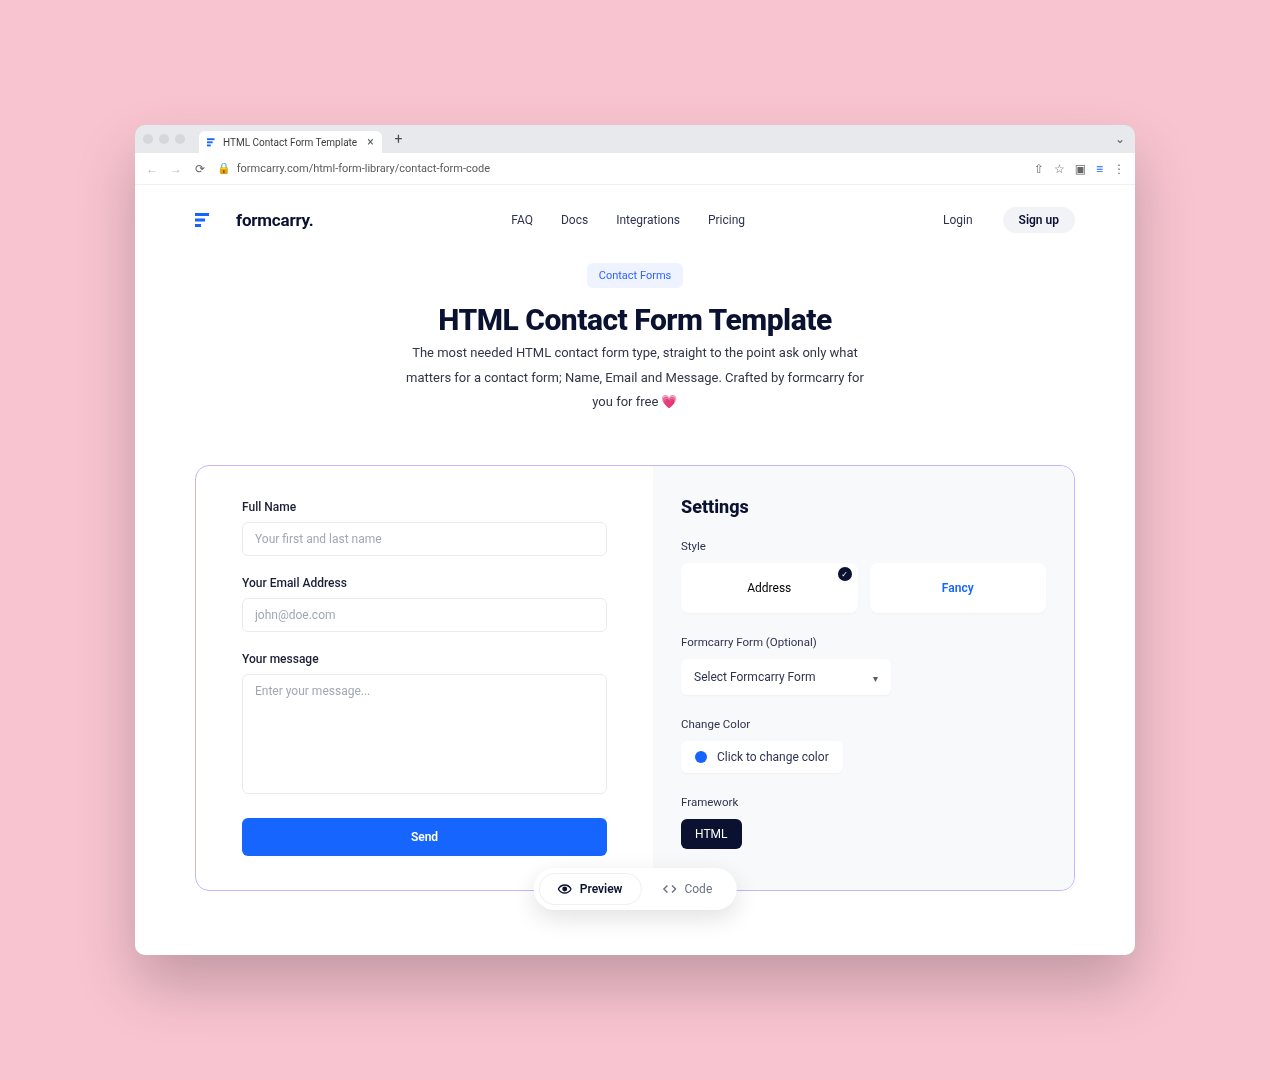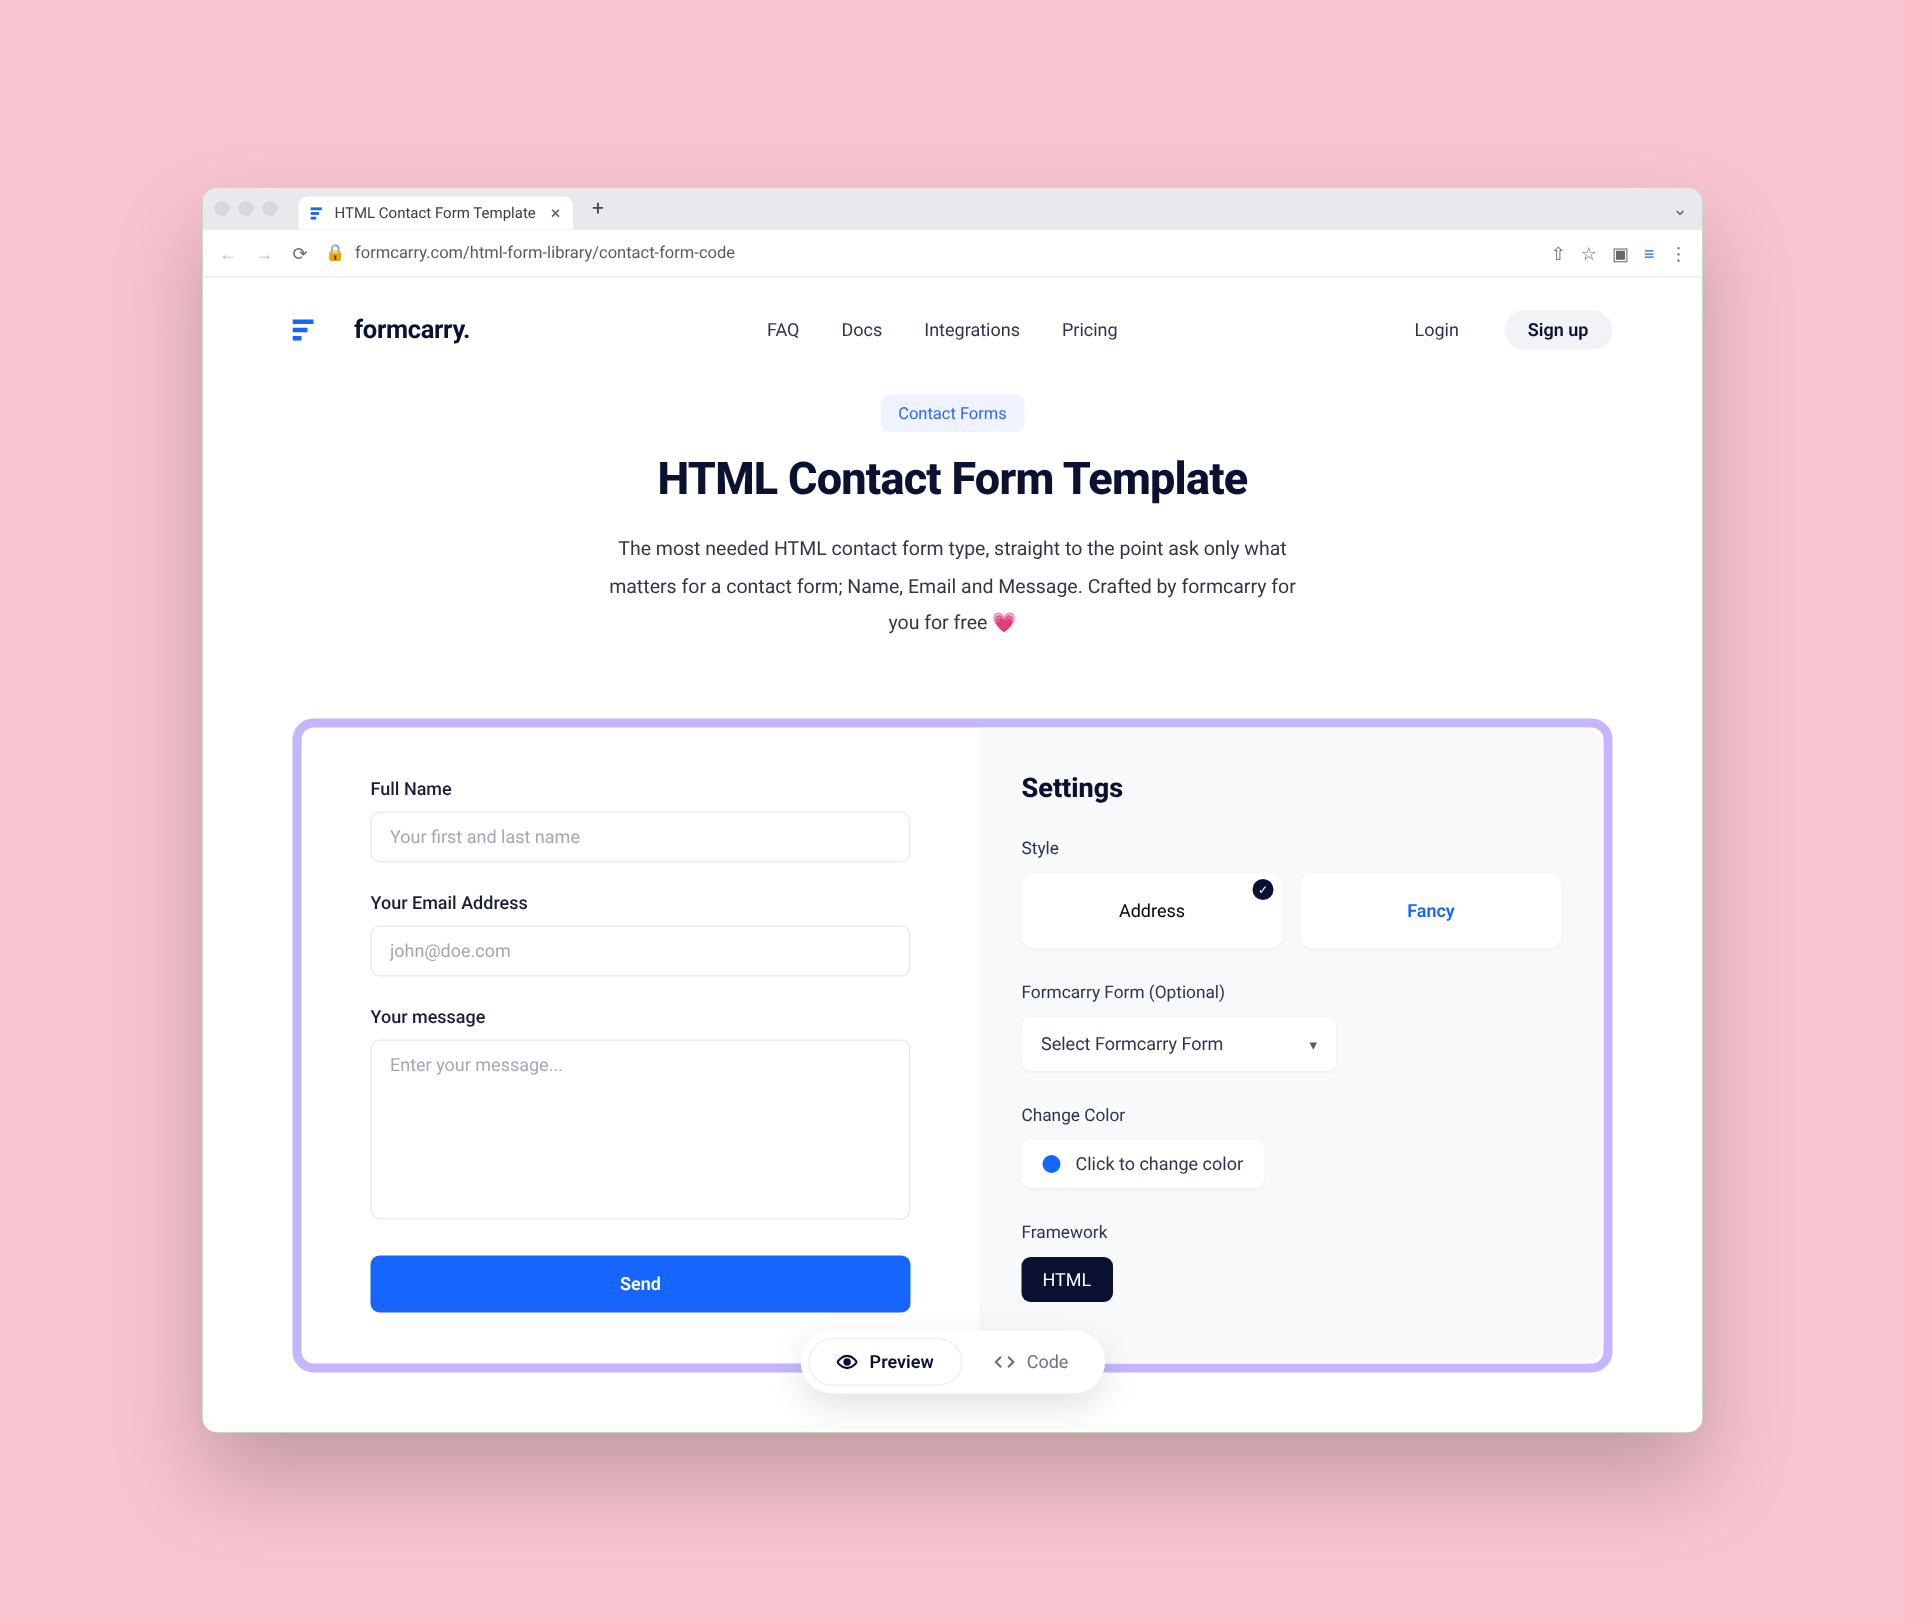--- a/index.html
+++ b/index.html
@@ -32,23 +32,23 @@
   .logo svg { width:16px; height:16px; }
   .navlinks { display:flex; gap:28px; font-size:12px; color:#2e3450; }
   .navlinks span { cursor:pointer; }
   .auth { display:flex; align-items:center; gap:30px; font-size:12px; }
   .auth .login { color:#2e3450; cursor:pointer; }
   .signup { background:#f1f3f6; padding:6px 16px; border-radius:16px; font-weight:600; color:#0b1130; cursor:pointer; }
 
   .hero { text-align:center; margin-top:30px; }
   .chip { display:inline-block; background:#eef3ff; color:#2f63ff; font-size:11px; padding:6px 12px; border-radius:6px; }
   .title { font-size:30px; font-weight:800; color:#0b1130; margin-top:14px; letter-spacing:-.5px;}
-  .subtitle { font-size:13px; color:#323748; max-width:480px; margin:18px auto 0; line-height:1.9; }
-
-  .card { margin:50px 60px 0 60px; border:6px solid #c4b5fd; border-radius:14px; display:flex; min-height:400px; position:relative; }
+  .subtitle { font-size:13px; color:#323748; max-width:480px; margin:4px auto 0; line-height:1.9; }
+
+  .card { margin:50px 60px 0 60px; border:1px solid #c4b5fd; border-radius:14px; display:flex; min-height:400px; position:relative; }
   .formcol { flex:1; padding:34px 46px; }
   .label { font-size:12px; color:#1a1f36; font-weight:500; margin-bottom:8px; display:block; }
   .input, .textarea { width:100%; border:1px solid #e8ebef; border-radius:6px; padding:9px 12px; font-size:12px; color:#333; background:#fff; }
   .input::placeholder, .textarea::placeholder { color:#a2a8b3; }
   .field { margin-bottom:20px; }
   .textarea { height:120px; resize:none; }
   .submit { width:100%; background:#1765ff; color:#fff; border:none; border-radius:6px; padding:12px; font-size:12px; font-weight:600; cursor:pointer; }
 
   .settingscol { flex:1; background:#f8f9fb; border-radius:0 14px 14px 0; padding:30px 28px 30px 28px; }
   .stitle { font-size:18px; font-weight:800; color:#0b1130; }

